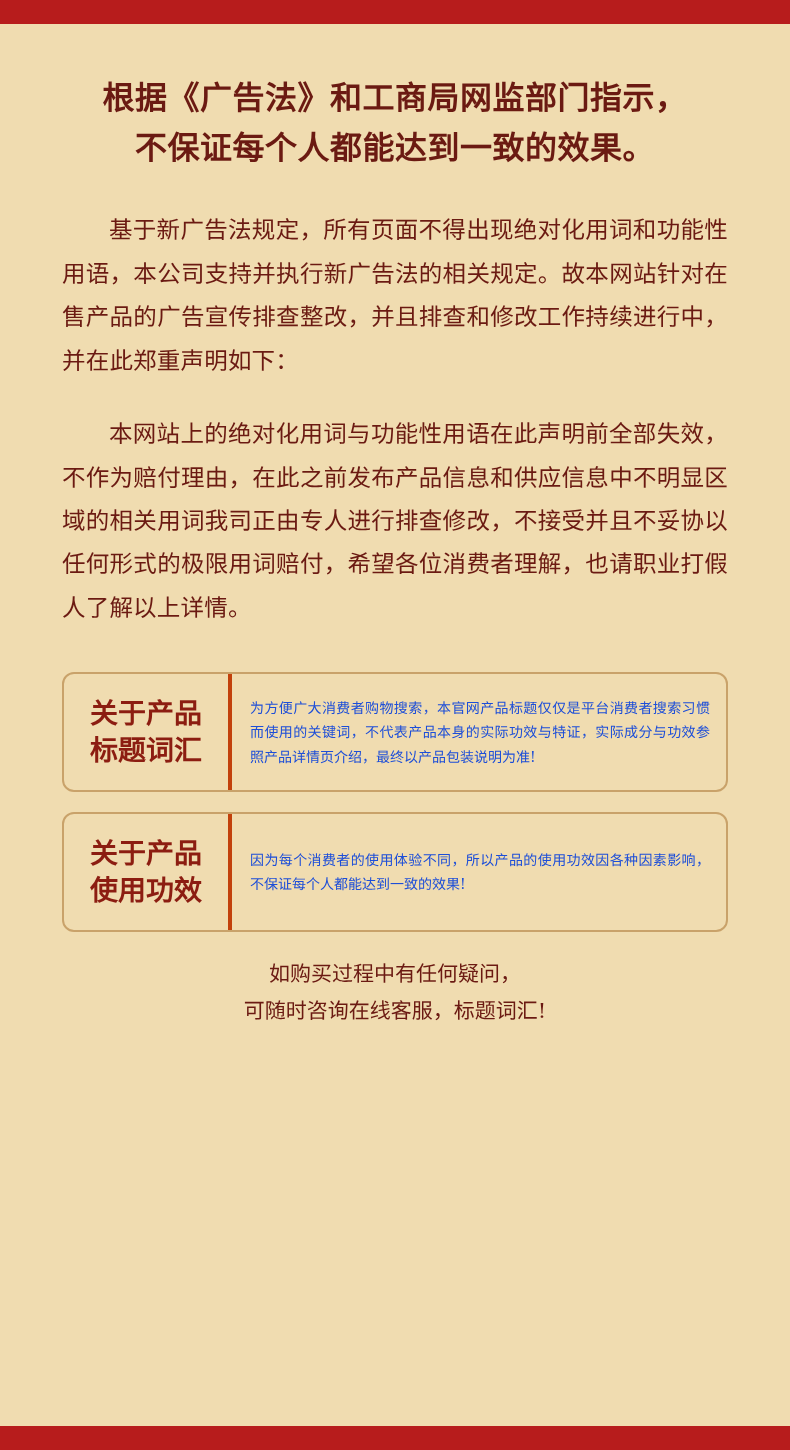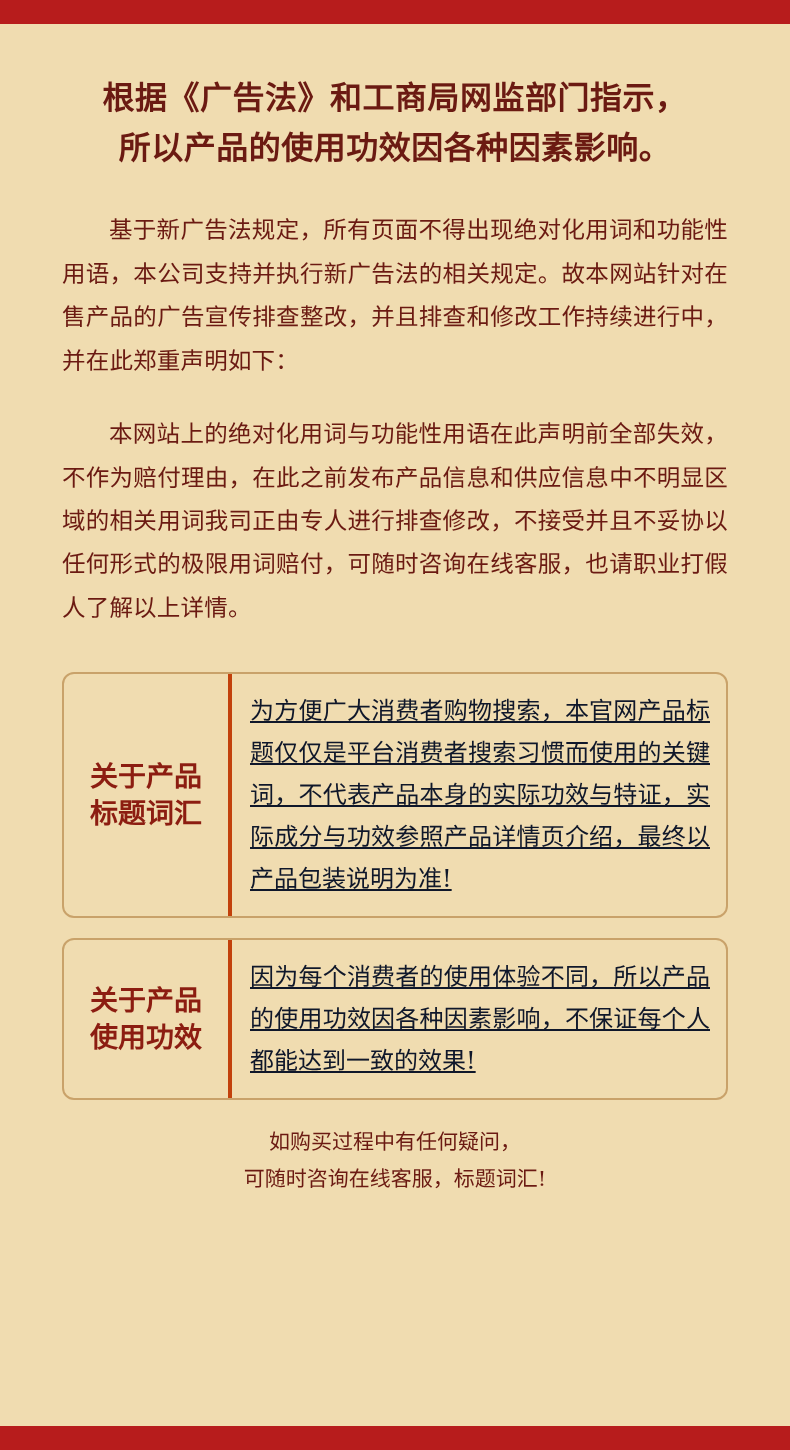--- a/index.html
+++ b/index.html
@@ -104,30 +104,29 @@
     padding: 10px 4px;
     box-sizing: border-box;
     text-align: center;
   }
   .card-label span {
     display: block;
     white-space: nowrap;
   }
   .card-text {
     flex: 1 1 auto;
-    color: #0f172a;
-    font-size: 24px;
+    color: #1d4ed8;
+    font-size: 14px;
     line-height: 1.75;
     font-family: "DejaVu Serif", "Liberation Serif", serif;
     padding: 16px 16px 16px 18px;
     text-align: justify;
     display: flex;
     align-items: center;
     box-sizing: border-box;
-    text-decoration: underline;
   }
   .footer {
     margin-top: 24px;
     text-align: center;
     color: #6b1a12;
     font-size: 21px;
     line-height: 1.75;
     font-family: "DejaVu Serif", "Liberation Serif", serif;
   }
   .footer span {
@@ -138,25 +137,25 @@
 <body>
 
 <div class="page">
 
   <div class="top-bar"></div>
 
   <div class="paper">
 
     <h1 class="title">
       <span class="line1">根据《广告法》和工商局网监部门指示，</span>
-      <span class="line2">所以产品的使用功效因各种因素影响。</span>
+      <span class="line2">不保证每个人都能达到一致的效果。</span>
     </h1>
 
     <p class="body-text para1">基于新广告法规定，所有页面不得出现绝对化用词和功能性用语，本公司支持并执行新广告法的相关规定。故本网站针对在售产品的广告宣传排查整改，并且排查和修改工作持续进行中，并在此郑重声明如下：</p>
-    <p class="body-text para2">本网站上的绝对化用词与功能性用语在此声明前全部失效，不作为赔付理由，在此之前发布产品信息和供应信息中不明显区域的相关用词我司正由专人进行排查修改，不接受并且不妥协以任何形式的极限用词赔付，可随时咨询在线客服，也请职业打假人了解以上详情。</p>
+    <p class="body-text para2">本网站上的绝对化用词与功能性用语在此声明前全部失效，不作为赔付理由，在此之前发布产品信息和供应信息中不明显区域的相关用词我司正由专人进行排查修改，不接受并且不妥协以任何形式的极限用词赔付，希望各位消费者理解，也请职业打假人了解以上详情。</p>
 
     <div class="cards">
 
       <div class="card">
         <div class="card-label">
           <span>关于产品</span>
           <span>标题词汇</span>
         </div>
         <div class="card-text">为方便广大消费者购物搜索，本官网产品标题仅仅是平台消费者搜索习惯而使用的关键词，不代表产品本身的实际功效与特证，实际成分与功效参照产品详情页介绍，最终以产品包装说明为准!</div>
       </div>

